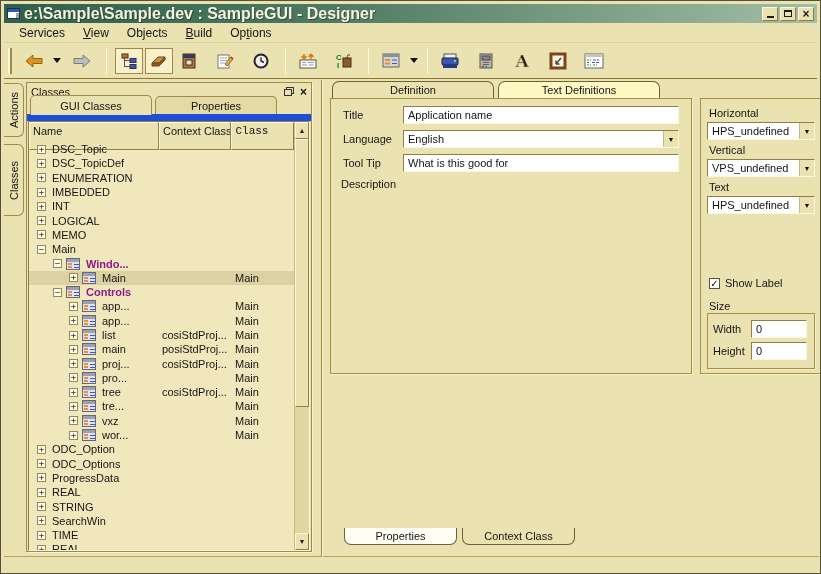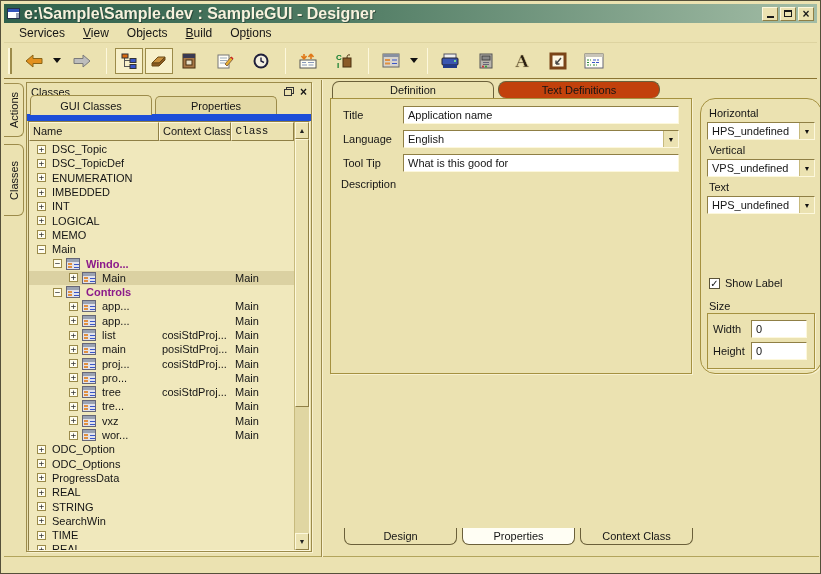--- a/index.html
+++ b/index.html
@@ -56,21 +56,21 @@
   .panel-hdr-btns{display:flex;align-items:center;gap:6px;}
   .float-btn{position:relative;width:10px;height:9px;cursor:default;}
   .float-glyph{position:absolute;inset:0;}
   .float-glyph::before{content:"";position:absolute;right:0;top:0;width:6px;height:5px;border:1px solid #333;}
   .float-glyph::after{content:"";position:absolute;left:0;bottom:0;width:6px;height:5px;border:1px solid #333;background:#ebe2b1;}
   .close2{font-weight:bold;font-size:12px;line-height:10px;cursor:default;}
   .panel-tabs{height:21px;display:flex;align-items:flex-end;padding-left:3px;border-bottom:7px solid #1d4ed8;}
   .ptab{width:122px;height:18px;border:1px solid #9c8b4a;border-bottom:none;border-radius:5px 5px 0 0;display:flex;align-items:center;justify-content:center;background:#e4daa6;margin-right:3px;cursor:default;}
   .ptab.active{background:#ebe2b1;height:20px;margin-bottom:-1px;}
   .table-area{position:relative;height:430px;margin:0 1px;border:1px solid;border-color:#8f7f45 #fdf8dc #fdf8dc #8f7f45;background:#f0e8bc;}
-  .col-headers{display:flex;height:19px;margin-right:15px;justify-content:flex-end;}
+  .col-headers{display:flex;height:28px;margin-right:15px;justify-content:flex-end;}
   .col{background:#ebe2b1;border:1px solid;border-color:#fdf8dc #8f7f45 #8f7f45 #fdf8dc;padding:2px 3px;white-space:nowrap;overflow:hidden;cursor:default;}
   .col0{width:131px;}.col1{width:73px;}.col2{width:63px;font-family:Liberation Mono, monospace;}
   .tree-list{position:absolute;left:0;top:18px;right:15px;bottom:0;overflow:hidden;padding-top:2px;}
   .tree-row{display:flex;height:14.3px;align-items:center;cursor:default;}
   .tree-row.selected{background:#dbd1a2;}
   .cell-name{width:131px;display:flex;align-items:center;padding-left:8px;overflow:hidden;white-space:nowrap;flex:0 0 auto;}
   .cell-ctx{width:73px;padding-left:2px;overflow:hidden;white-space:nowrap;flex:0 0 auto;}
   .cell-class{width:60px;padding-left:2px;overflow:hidden;white-space:nowrap;flex:0 0 auto;}
   .guide{width:16px;height:100%;flex:0 0 auto;background-image:linear-gradient(to bottom,#bcae6a 1px,transparent 1px);background-size:1px 3px;background-repeat:repeat-y;background-position:7px 0;}
   .expander{width:9px;height:9px;flex:0 0 auto;background:#fffdf0;border:1px solid #9a8a4a;color:#333;font-size:9px;line-height:7px;text-align:center;margin-right:4px;font-family:"DejaVu Sans Mono",monospace;}
@@ -81,24 +81,24 @@
   .tree-label.group{color:#8b1a8b;font-weight:bold;}
   
   .scrollbar{position:absolute;right:0;top:0;bottom:0;width:15px;display:flex;flex-direction:column;background:#e0d6a2;border-left:1px solid #c7ba7d;}
   .sb-btn{height:17px;background:#ebe2b1;border:1px solid;border-color:#fdf8dc #8f7f45 #8f7f45 #fdf8dc;font-size:7px;display:flex;align-items:center;justify-content:center;color:#222;cursor:default;}
   .sb-track{flex:1;position:relative;}
   .sb-thumb{position:absolute;left:0;top:0;width:100%;height:68%;background:#ebe2b1;border:1px solid;border-color:#fdf8dc #8f7f45 #8f7f45 #fdf8dc;}
   
   .right-panel{position:absolute;left:317px;top:0;width:507px;height:477px;border-left:1px solid #9c8b4a;box-shadow:inset 1px 0 0 #f8f1cf;}
   .top-tabs{position:absolute;left:10px;top:1px;display:flex;gap:4px;}
   .ttab{width:162px;height:17px;border:1px solid #6b603a;border-bottom:none;border-radius:7px 7px 0 0;display:flex;align-items:center;justify-content:center;background:#ebe2b1;cursor:default;}
-  .ttab.active{background:#c2410c;border-radius:8px;}
+  .ttab.active{background:#fef9c3;}
   .main-group,.pos-group{position:absolute;top:18px;height:276px;border:1px solid #a59140;box-shadow:1px 1px 0 #f8f1cf;}
   .main-group{left:8px;width:362px;padding:7px 12px;}
-  .pos-group{left:378px;width:122px;padding:6px 6px;border-radius:15px;}
+  .pos-group{left:378px;width:122px;padding:6px 6px;}
   .field-row{display:flex;align-items:center;margin-bottom:6px;height:18px;}
   .field-row label{width:60px;flex:0 0 auto;}
   .text-input{flex:1;height:18px;background:#fff;border:1px solid;border-color:#8f7f45 #fdf8dc #fdf8dc #8f7f45;font-family:"Liberation Sans",sans-serif;font-size:11px;padding:0 4px;color:#151515;outline:none;}
   .dropdown{flex:1;height:18px;background:#fff;border:1px solid;border-color:#8f7f45 #fdf8dc #fdf8dc #8f7f45;display:flex;align-items:center;position:relative;cursor:default;}
   .dd-value{flex:1;padding:0 4px;white-space:nowrap;overflow:hidden;}
   .dd-btn{width:15px;height:100%;background:#ebe2b1;border-left:1px solid #c7ba7d;display:flex;align-items:center;justify-content:center;}
   .caret{font-size:7px;color:#111;}
   .desc-label{margin:4px 0 4px -2px;}
   .desc-area{display:block;width:338px;height:176px;margin-left:-2px;background:#fff;border:1px solid;border-color:#8f7f45 #fdf8dc #fdf8dc #8f7f45;resize:none;font-family:"Liberation Sans",sans-serif;font-size:11.5px;line-height:1.45;padding:2px 5px;color:#151515;outline:none;}
   .pos-label{margin:2px 0 3px 2px;}
@@ -674,20 +674,19 @@
             <input class="text-input" value="0" style="">
           </div>
           <div class="size-row">
             <label>Height</label>
             <input class="text-input" value="0" style="">
           </div>
         </div>
       </div>
 
       <div class="bottom-tabs">
-          <span class="btab">Design</span>
           <span class="btab active">Properties</span>
           <span class="btab">Context Class</span>
         </div>
     </div>
 
   </div>
 </div>
 
 </body></html>

